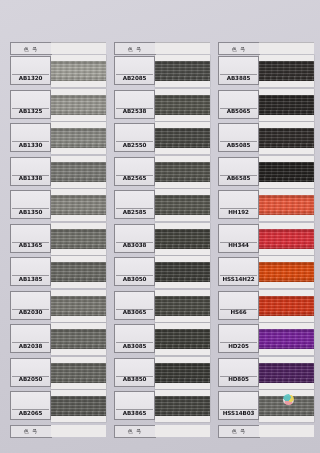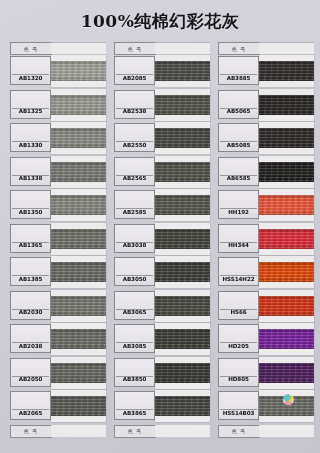--- a/index.html
+++ b/index.html
@@ -220,21 +220,20 @@
     height: 12px;
     background: #eceaea;
   }
 </style>
 </head>
 <body>
 
 <div id="page">
   <div id="sheet"></div>
 
-  <div id="title">100%纯棉幻彩花灰</div>
 
   <div id="columns">
       <div class="column">
         <div class="col-header">
           <div class="hdr-box">色 号</div>
           <div class="hdr-card"></div>
         </div>
         <div class="row">
           <div class="swatch-card">
             <div class="yarn shadow-top" style="background: rgb(168, 167, 159);"></div>

